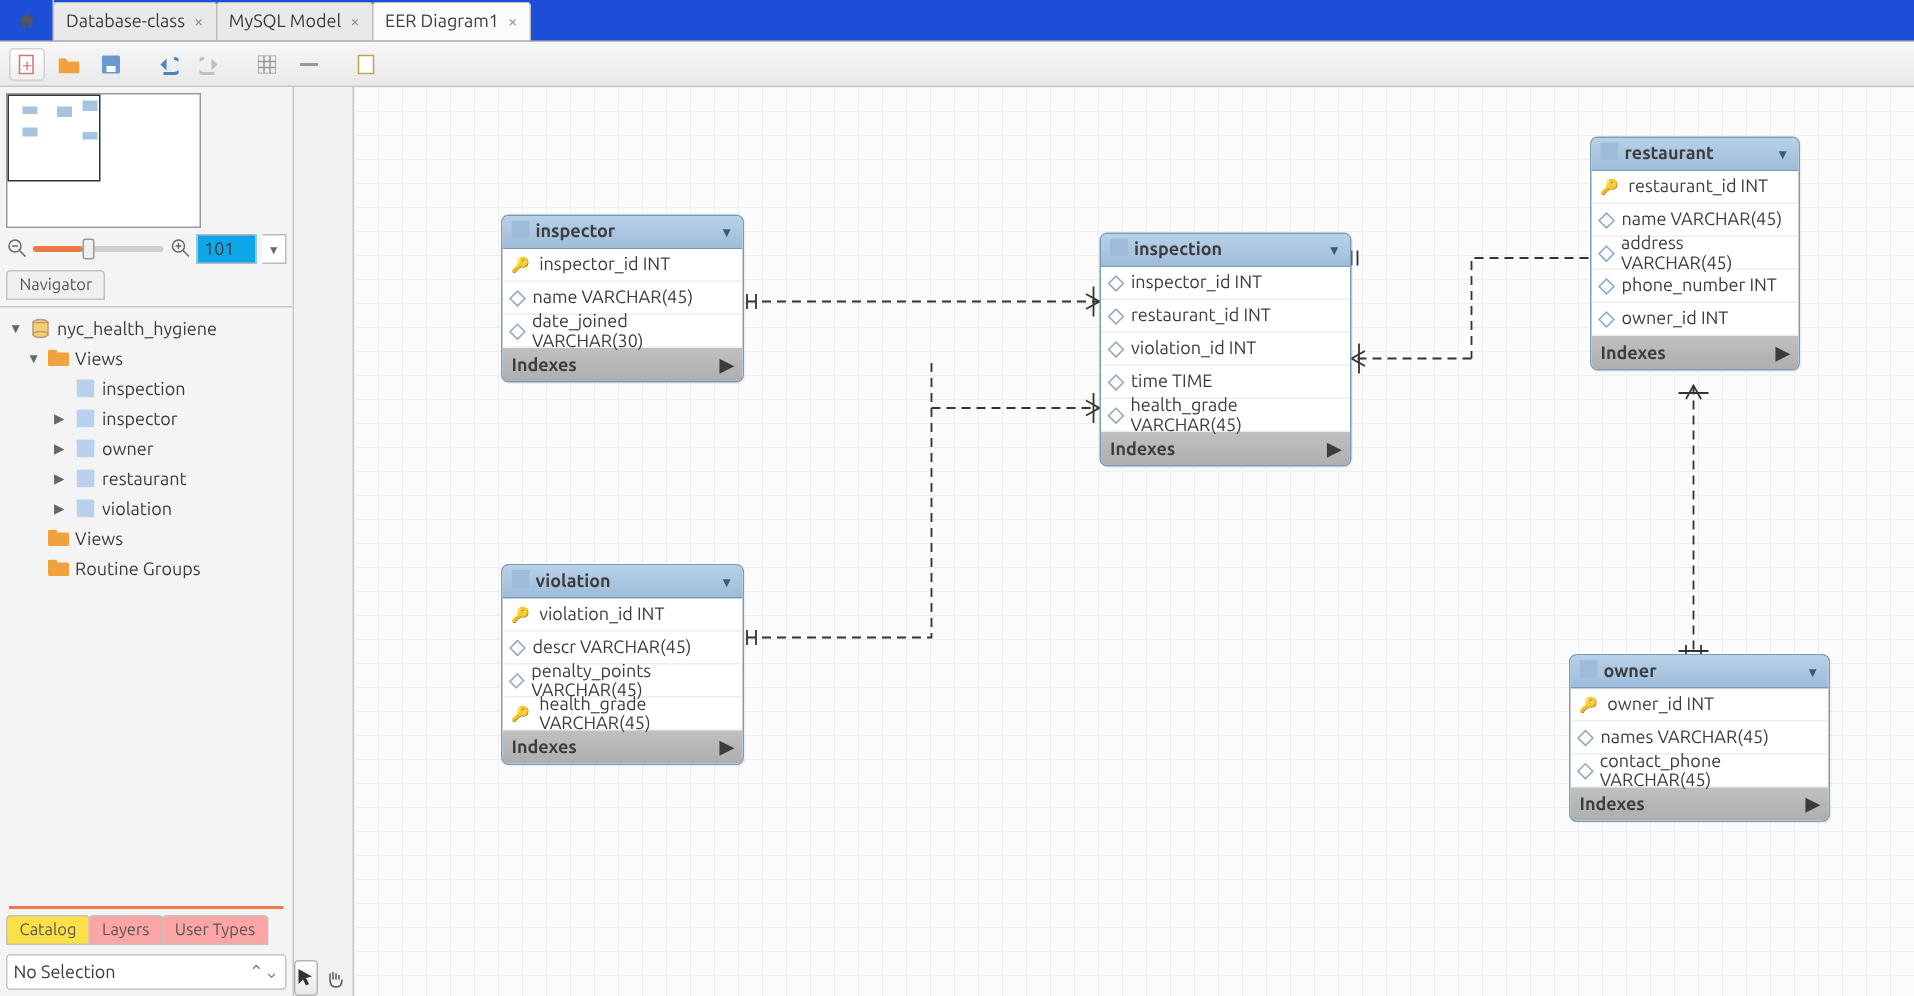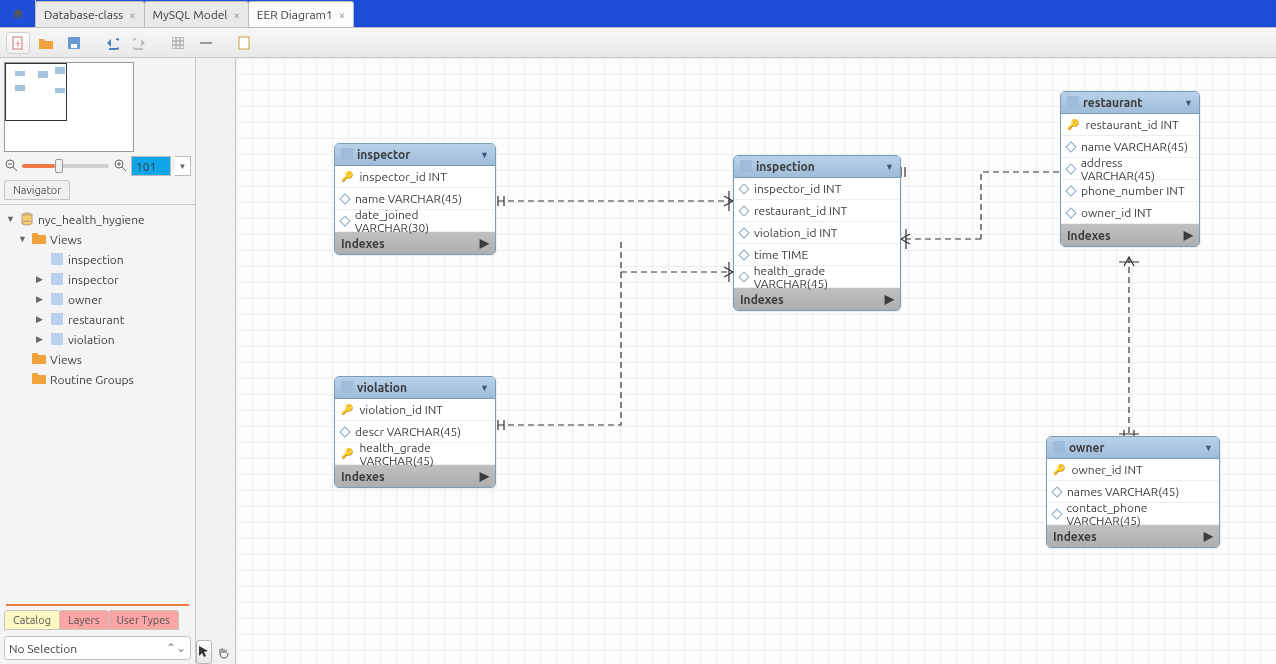--- a/index.html
+++ b/index.html
@@ -48,21 +48,21 @@
 .tree-row.lvl1 { padding-left:18px;}
 .tree-row.lvl2 { padding-left:36px;}
 .disclosure { width:10px; color:#666; font-size:9px;}
 .db-icon, .folder-icon, .table-icon { width:14px; height:14px; display:inline-flex;align-items:center;justify-content:center;}
 .folder-icon svg rect { fill:#f2a23c;}
 .table-icon svg rect { fill:#b9d1ec; }
 
 .cat-sep { height:2px; background:#f07746; margin:4px 6px 0 6px;}
 .cat-tabs { display:flex; gap:0; padding:4px 4px 0 4px; }
 .cat-tabs .ctab { padding:3px 8px; border:1px solid #c4c4c4; background:#fca5a5; font-size:11px; color:#555; border-radius:3px 3px 0 0; margin-right:-1px;}
-.cat-tabs .ctab.active { background:#fef9c3; }
+.cat-tabs .ctab.active { background:#fde047; }
 
 .selection-row { margin:6px 4px 4px 4px; height:24px; border:1px solid #c4c4c4; border-radius:3px; background:#fff; display:flex; align-items:center; justify-content:space-between; padding:0 4px; color:#666;}
 .selection-row .caret { color:#888; }
 
 
 .canvas { flex:1; position:relative; background:#fcfcfc; overflow:hidden;
   background-image: linear-gradient(#eee 1px, transparent 1px), linear-gradient(90deg, #eee 1px, transparent 1px);
   background-size: 16px 16px;
 }
 .relation-layer { position:absolute; inset:0; }
@@ -466,20 +466,24 @@
         </div>
         <div class="erow">
             <span class="keyglyph">🔑</span>
             <span>violation_id INT</span>
           </div>
         <div class="erow">
             <span class="diamglyph"></span>
             <span>descr VARCHAR(45)</span>
           </div>
         <div class="erow">
+            <span class="diamglyph"></span>
+            <span>penalty_points VARCHAR(45)</span>
+          </div>
+        <div class="erow">
             <span class="keyglyph">🔑</span>
             <span>health_grade VARCHAR(45)</span>
           </div>
         <div class="idxrow">
             <span>Indexes</span>
             <span>▶</span>
           </div>
       </div>
 
       <div class="entity" style="left:497px; top:97px; width:168px;">

